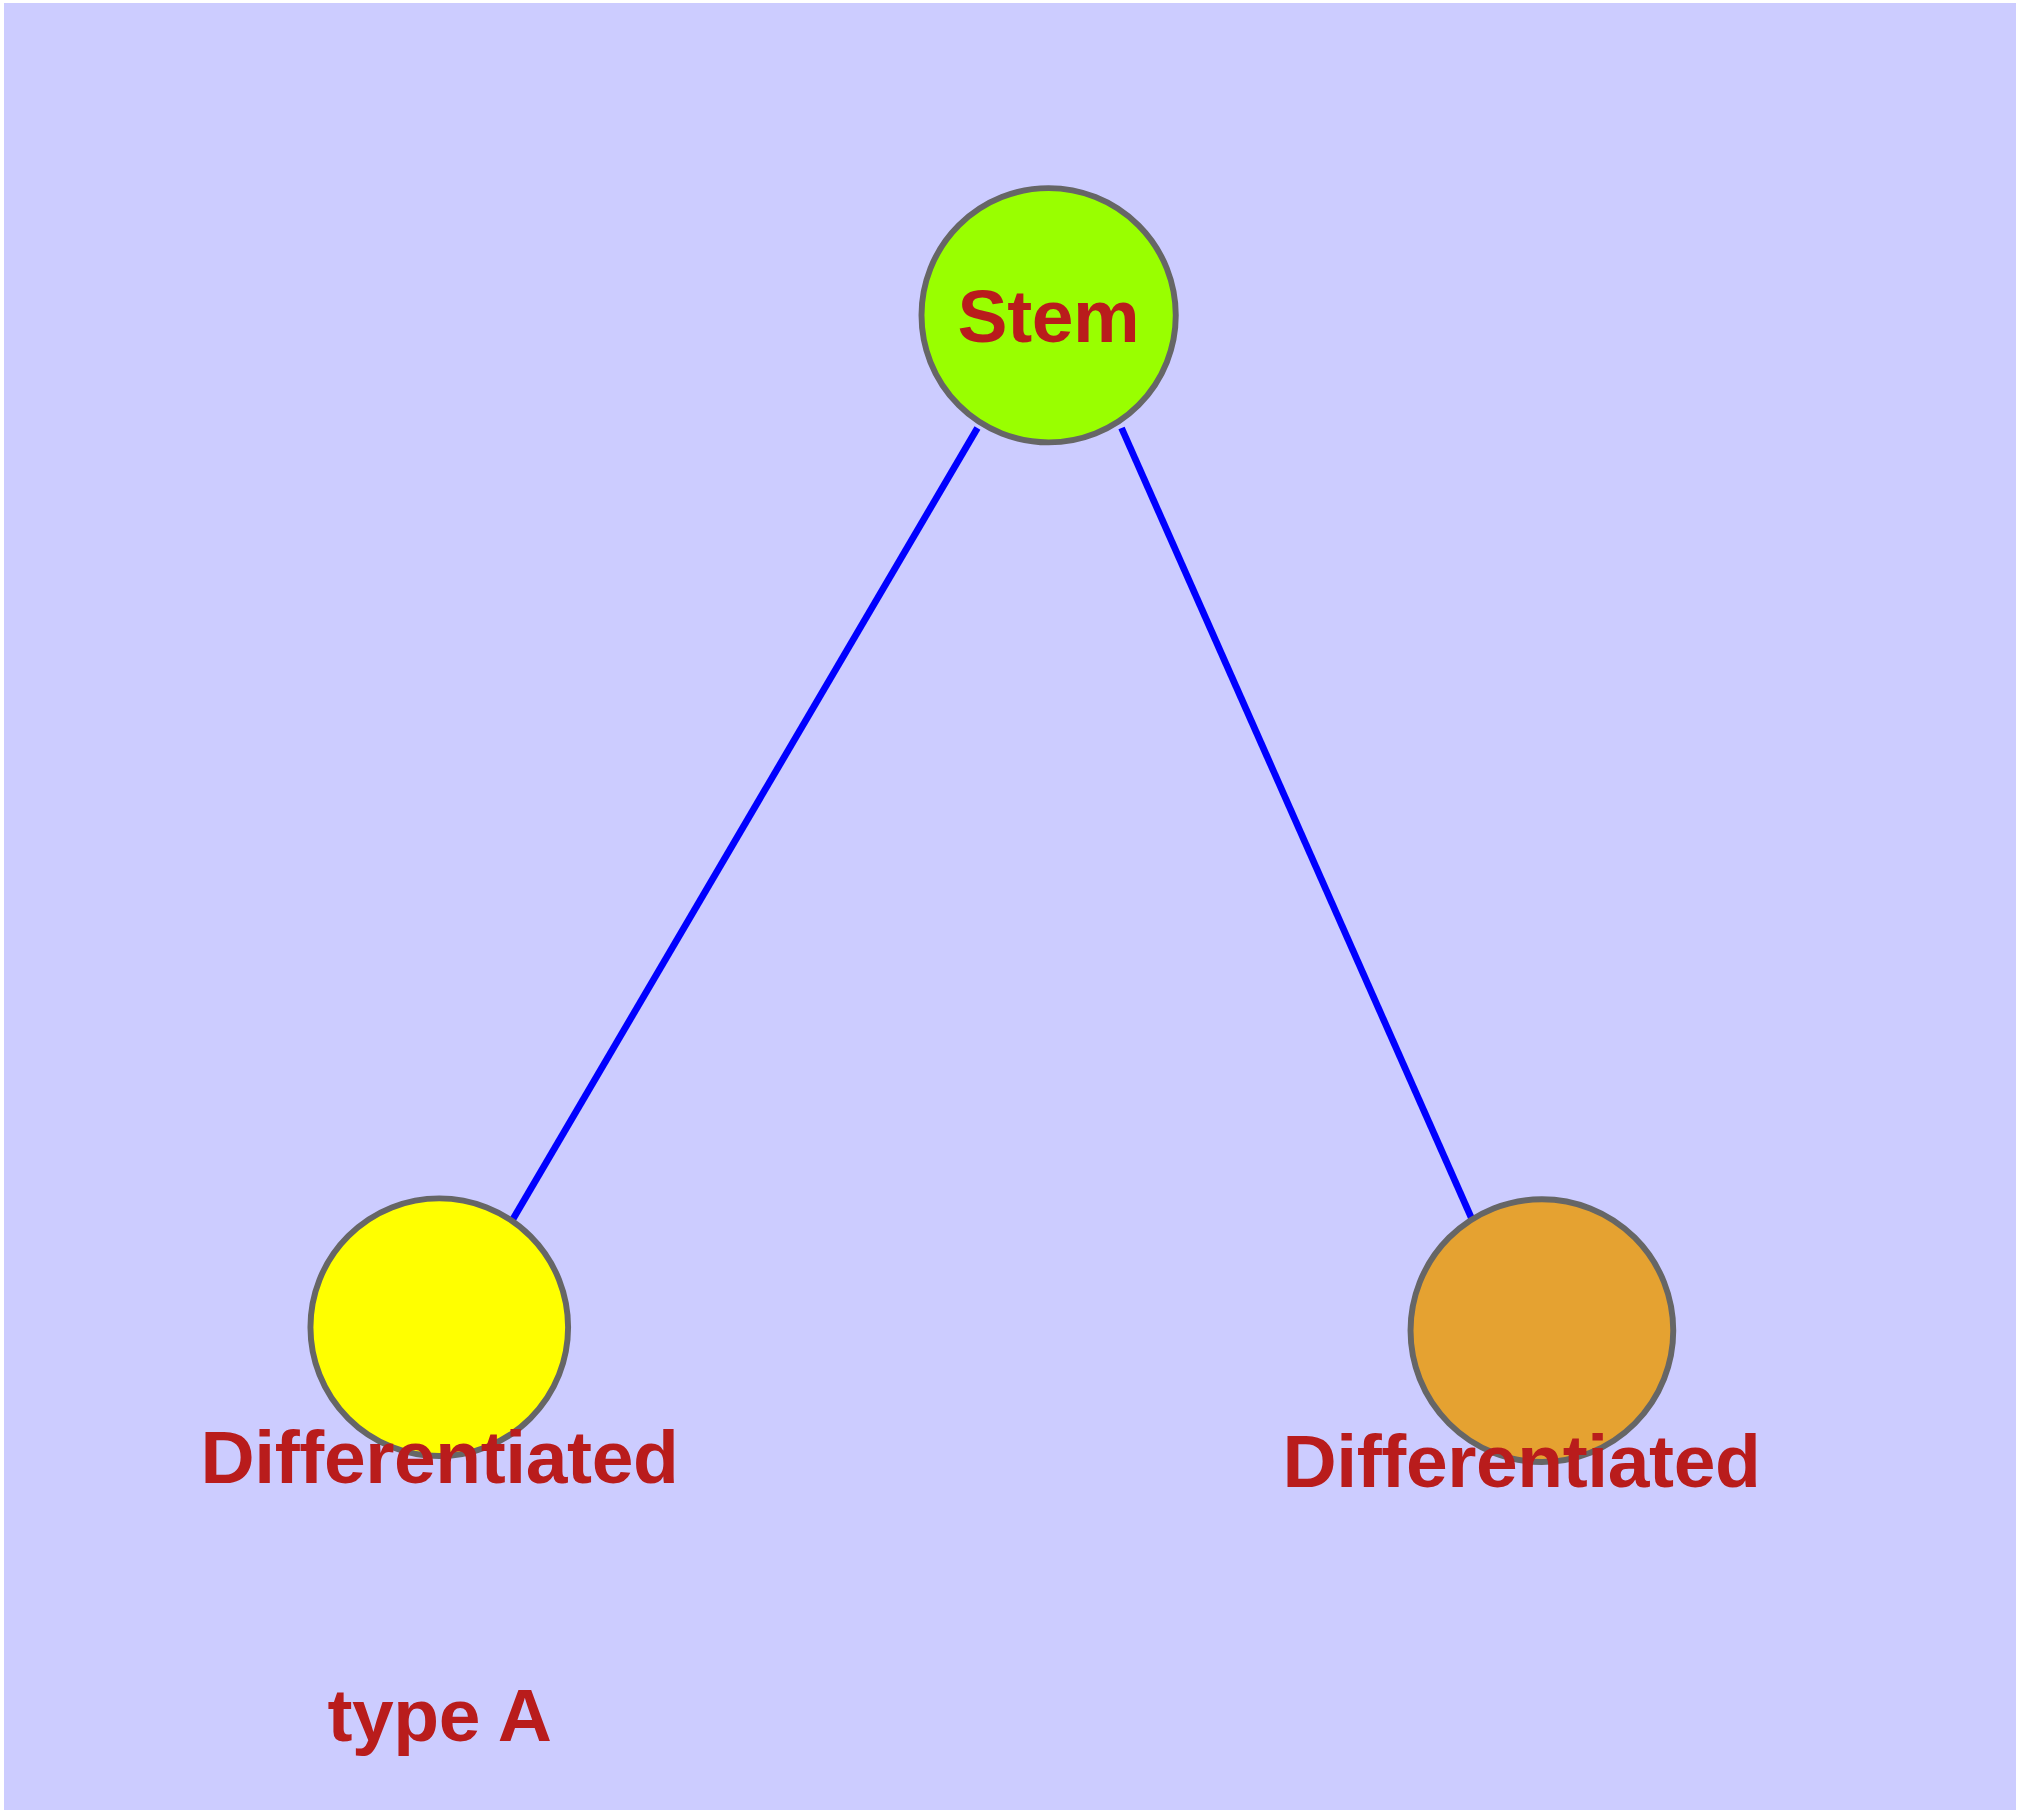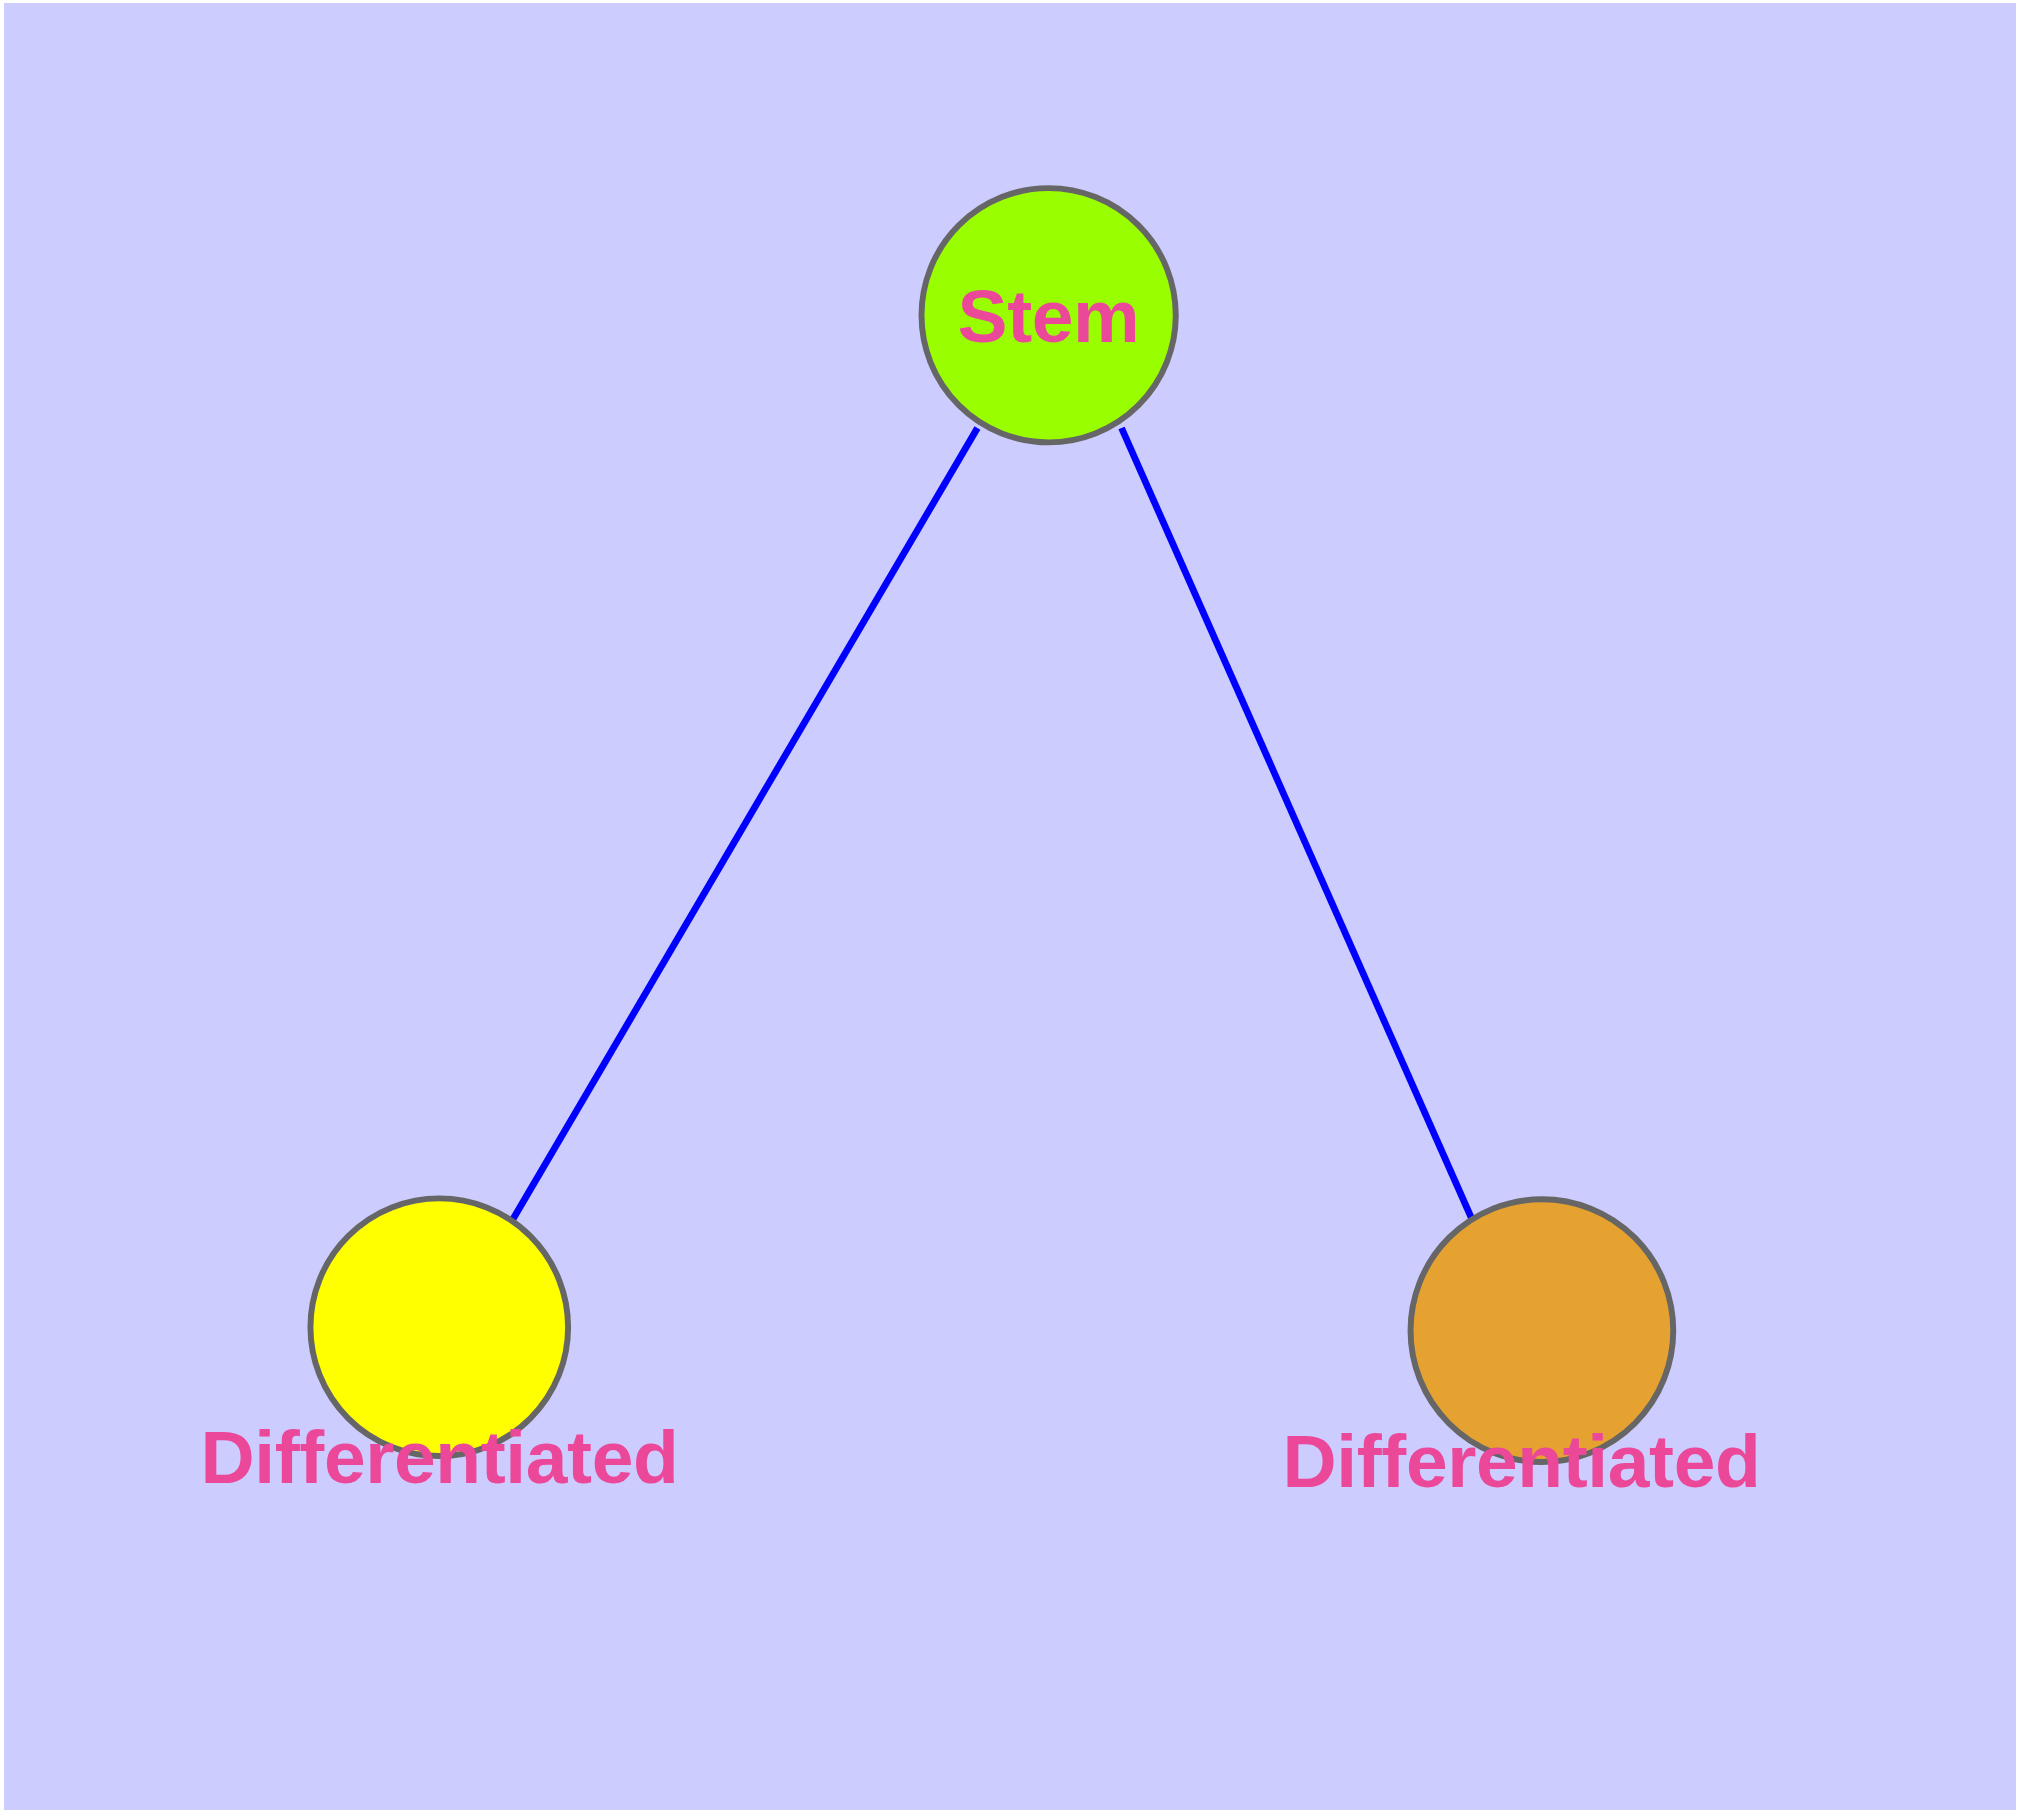--- a/index.html
+++ b/index.html
@@ -35,21 +35,21 @@
     stroke: #666666;
     stroke-width: 7;
   }
   .edge-line {
     stroke: #0000ff;
     stroke-width: 8;
     stroke-linecap: butt;
   }
   .node-label {
     position: absolute;
-    color: #ec4899;
+    color: #b91c1c;
     font-weight: bold;
     font-size: 75px;
     line-height: 86px;
     text-align: center;
     white-space: pre;
     letter-spacing: -0.4px;
     user-select: none;
   }
   #label-stem {
     left: 794px;
@@ -84,20 +84,21 @@
 
     <circle class="node-circle" cx="518" cy="1566" r="152" fill="#ffff00" stroke="#666666"></circle>
 
     <circle class="node-circle" cx="1819" cy="1570" r="155" fill="#e5a231" stroke="#666666"></circle>
   </svg>
 
   <div class="node-label" id="label-stem">Stem</div>
 
   <div class="node-label" id="label-type-a">
     <div>Differentiated</div>
+    <div>type A</div>
   </div>
 
   <div class="node-label" id="label-type-b">
     <div>Differentiated</div>
   </div>
 
 </div>
 
 
 </body></html>

